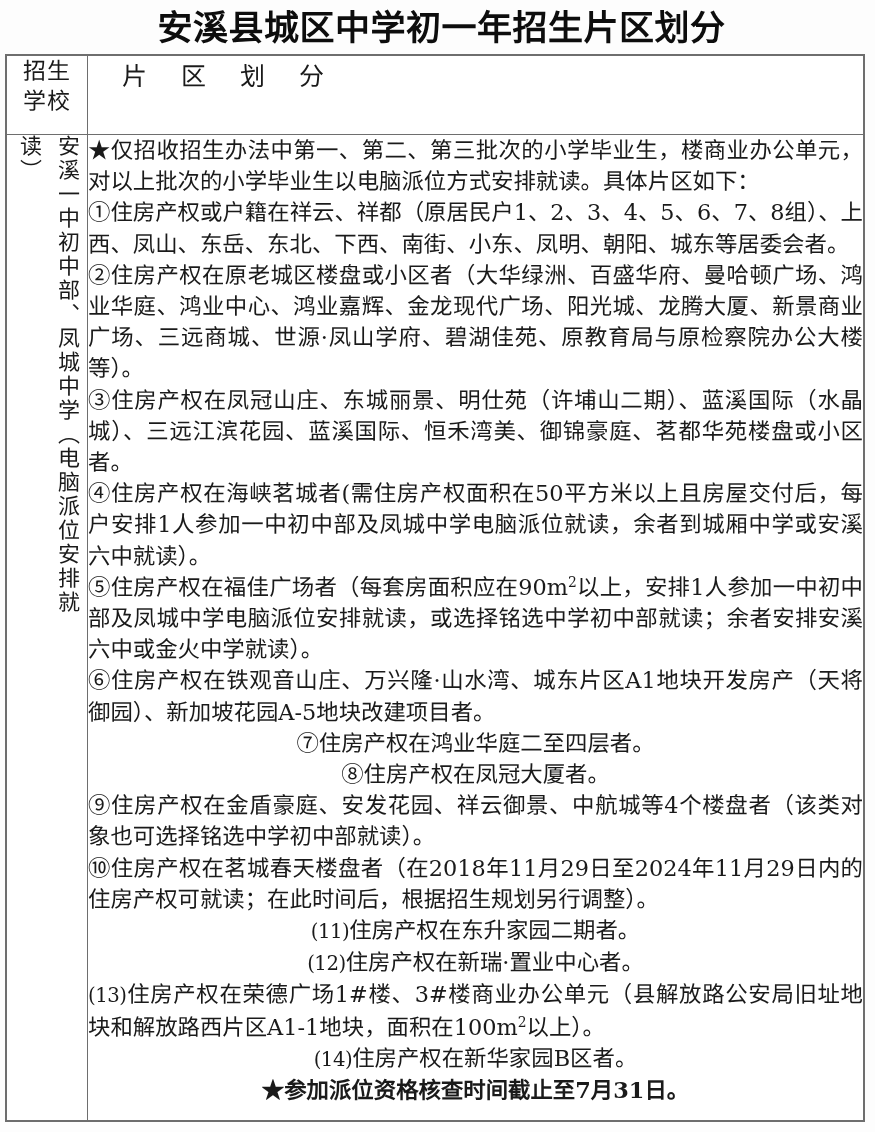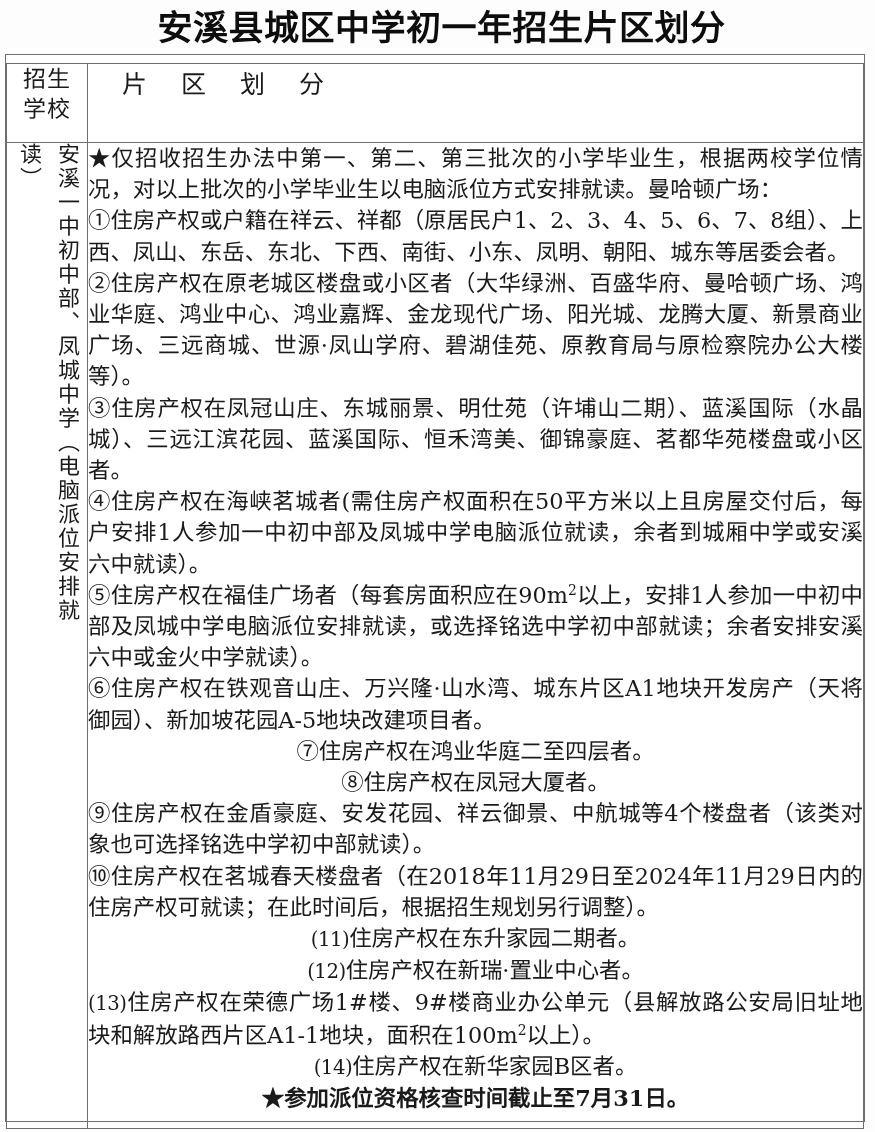--- a/index.html
+++ b/index.html
@@ -49,21 +49,20 @@
     border: 1.6px solid #6e6e6e;
     border-collapse: collapse;
     box-sizing: border-box;
     background: #ffffff;
   }
   .zone-table table {
     width: 100%;
     height: 100%;
     border-collapse: collapse;
     table-layout: fixed;
-    margin-top: 8px;
   }
   .zone-table td {
     border: 1.4px solid #6e6e6e;
     vertical-align: top;
     padding: 0;
   }
   .col-school { width: 80px; }
 
   
   .head-row { height: 79px; }
@@ -151,40 +150,40 @@
           <td class="head-zone">片区划分</td>
         </tr>
 
         <tr>
           <td class="col-school body-school">
             <span class="vert-label">安溪一中初中部、凤城中学（电脑派位安排就读）</span>
           </td>
 
           <td class="body-zone">
 
-            <p><span class="bold">★仅招收招生办法中第一、第二、第三批次的小学毕业生，</span><span>根据两校学位情况，对以上批次的小学毕业生以电脑派位方式安排就读。曼哈顿广场：</span></p>
+            <p><span class="bold">★仅招收招生办法中第一、第二、第三批次的小学毕业生，</span><span>楼商业办公单元，对以上批次的小学毕业生以电脑派位方式安排就读。具体片区如下：</span></p>
 
             <p>①住房产权或户籍在祥云、祥都（原居民户1、2、3、4、5、6、7、8组）、上西、凤山、东岳、东北、下西、南街、小东、凤明、朝阳、城东等居委会者。</p>
             <p>②住房产权在原老城区楼盘或小区者（大华绿洲、百盛华府、曼哈顿广场、鸿业华庭、鸿业中心、鸿业嘉辉、金龙现代广场、阳光城、龙腾大厦、新景商业广场、三远商城、世源·凤山学府、碧湖佳苑、原教育局与原检察院办公大楼等）。</p>
             <p>③住房产权在凤冠山庄、东城丽景、明仕苑（许埔山二期）、蓝溪国际（水晶城）、三远江滨花园、蓝溪国际、恒禾湾美、御锦豪庭、茗都华苑楼盘或小区者。</p>
             <p>④住房产权在海峡茗城者(需住房产权面积在50平方米以上且房屋交付后，每户安排1人参加一中初中部及凤城中学电脑派位就读，余者到城厢中学或安溪六中就读）。</p>
 
             <p><span>⑤住房产权在福佳广场者（每套房面积应在90m</span><sup>2</sup><span>以上，安排1人参加一中初中部及凤城中学电脑派位安排就读，或选择铭选中学初中部就读；余者安排安溪六中或金火中学就读）。</span></p>
 
             <p>⑥住房产权在铁观音山庄、万兴隆·山水湾、城东片区A1地块开发房产（天将御园）、新加坡花园A-5地块改建项目者。</p>
             <p class="last-line">⑦住房产权在鸿业华庭二至四层者。</p>
             <p class="last-line">⑧住房产权在凤冠大厦者。</p>
             <p>⑨住房产权在金盾豪庭、安发花园、祥云御景、中航城等4个楼盘者（该类对象也可选择铭选中学初中部就读）。</p>
             <p>⑩住房产权在茗城春天楼盘者（在2018年11月29日至2024年11月29日内的住房产权可就读；在此时间后，根据招生规划另行调整）。</p>
 
             <p class="last-line"><span class="num-paren">(11)</span><span>住房产权在东升家园二期者。</span></p>
 
             <p class="last-line"><span class="num-paren">(12)</span><span>住房产权在新瑞·置业中心者。</span></p>
 
-            <p><span class="num-paren">(13)</span><span>住房产权在荣德广场1#楼、9#楼商业办公单元（县解放路公安局旧址地块和解放路西片区A1-1地块，面积在100m</span><sup>2</sup><span>以上）。</span></p>
+            <p><span class="num-paren">(13)</span><span>住房产权在荣德广场1#楼、3#楼商业办公单元（县解放路公安局旧址地块和解放路西片区A1-1地块，面积在100m</span><sup>2</sup><span>以上）。</span></p>
 
             <p class="last-line"><span class="num-paren">(14)</span><span>住房产权在新华家园B区者。</span></p>
 
             <p class="last-line star">★参加派位资格核查时间截止至7月31日。</p>
 
           </td>
         </tr>
       </tbody>
     </table>
   </div>

